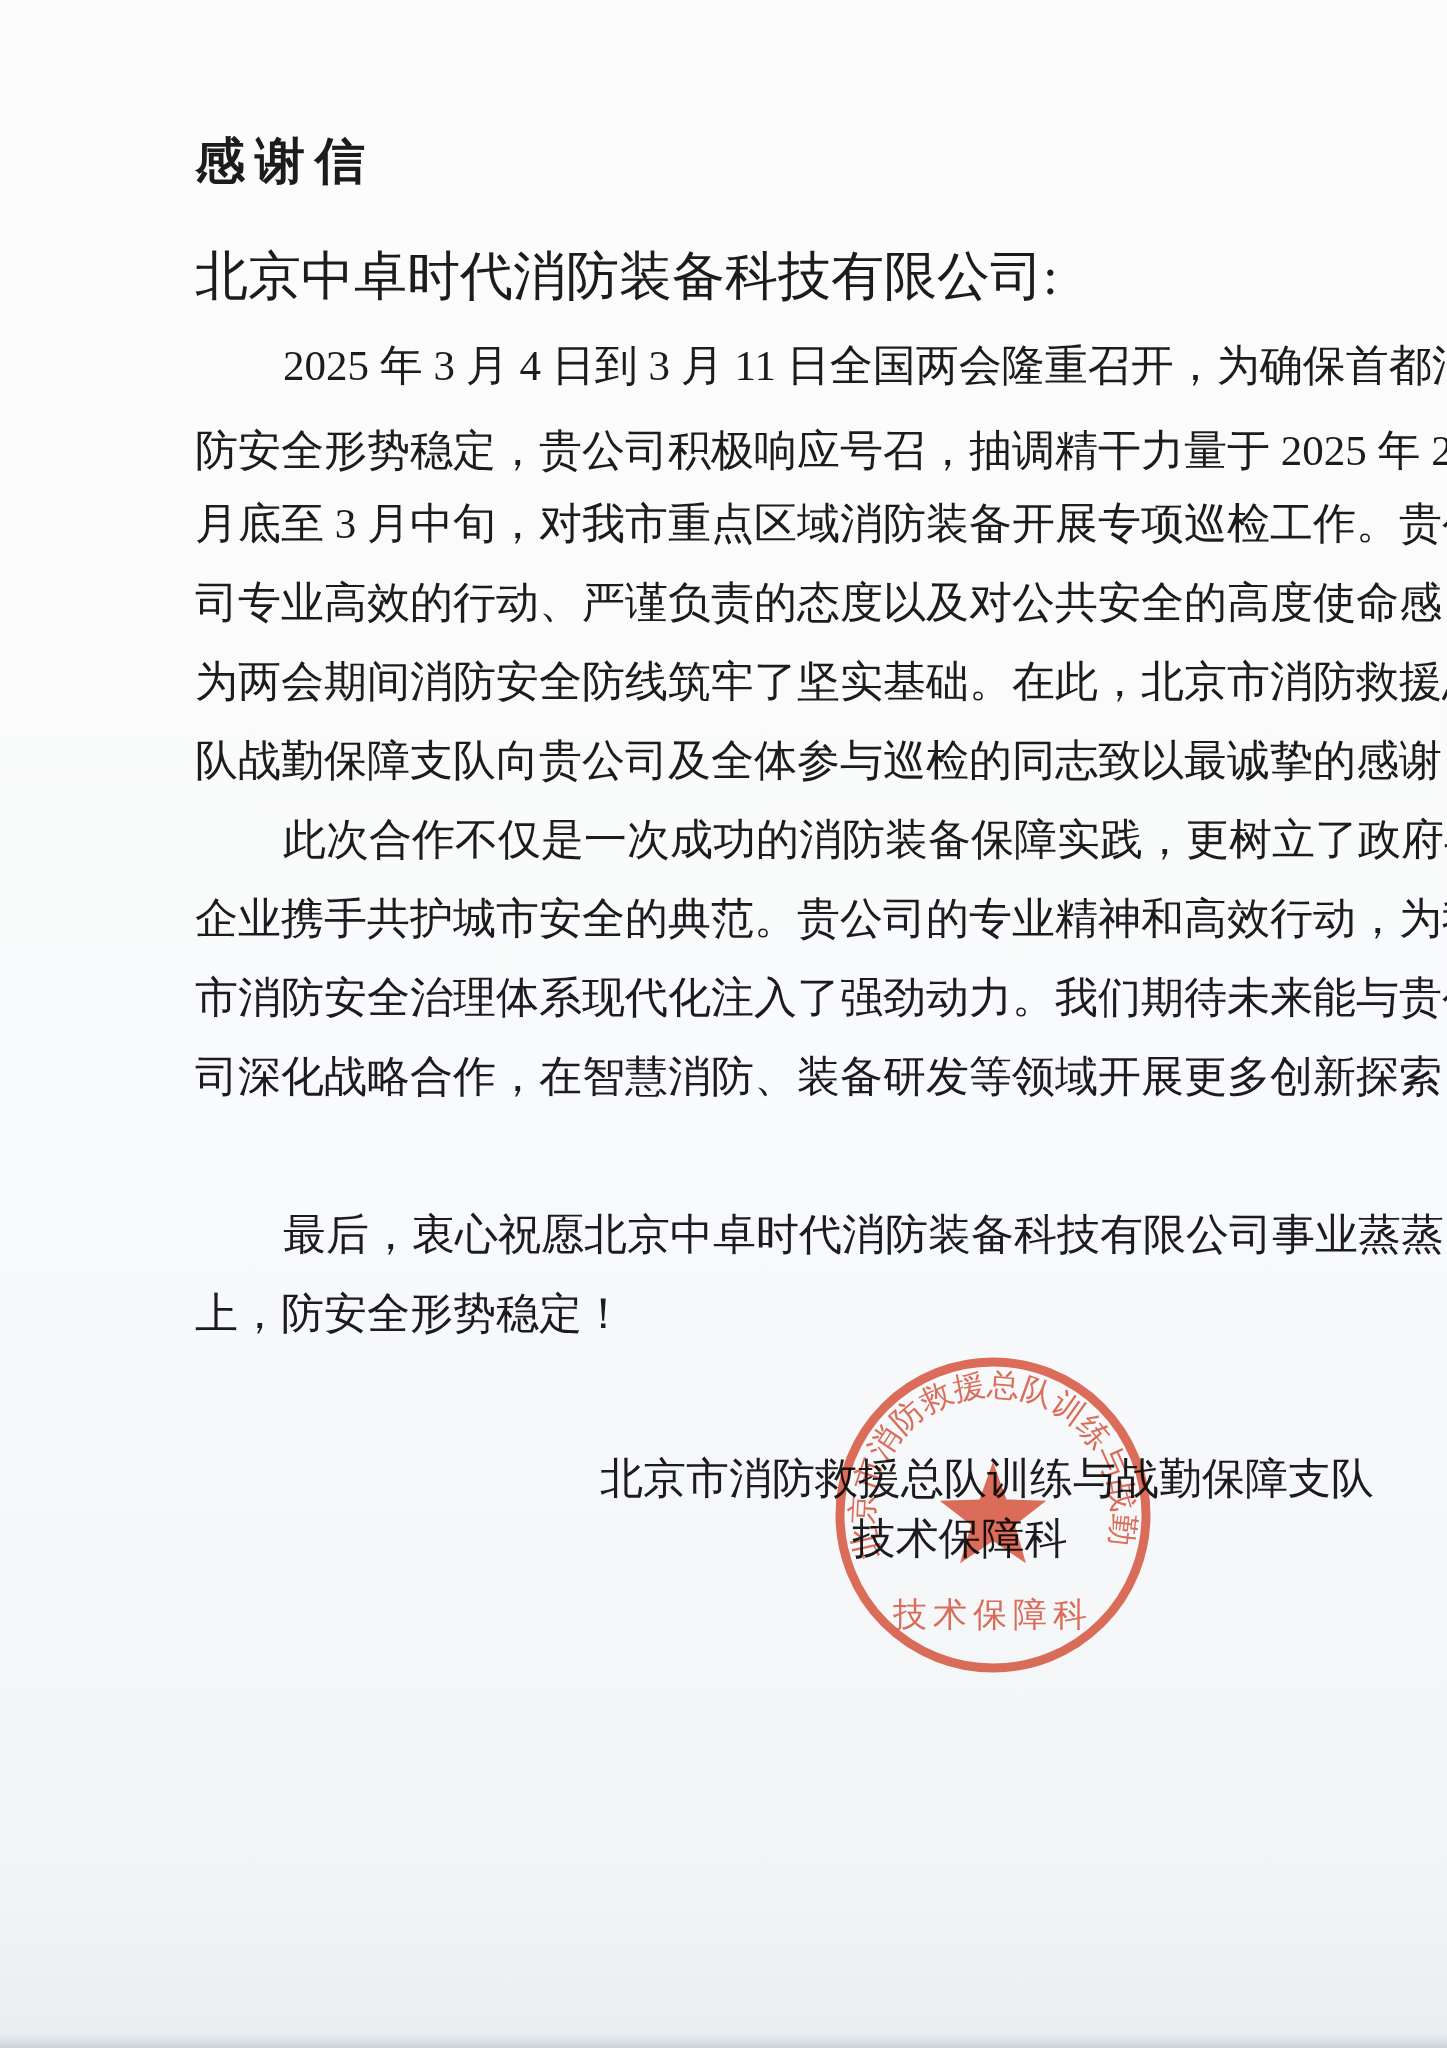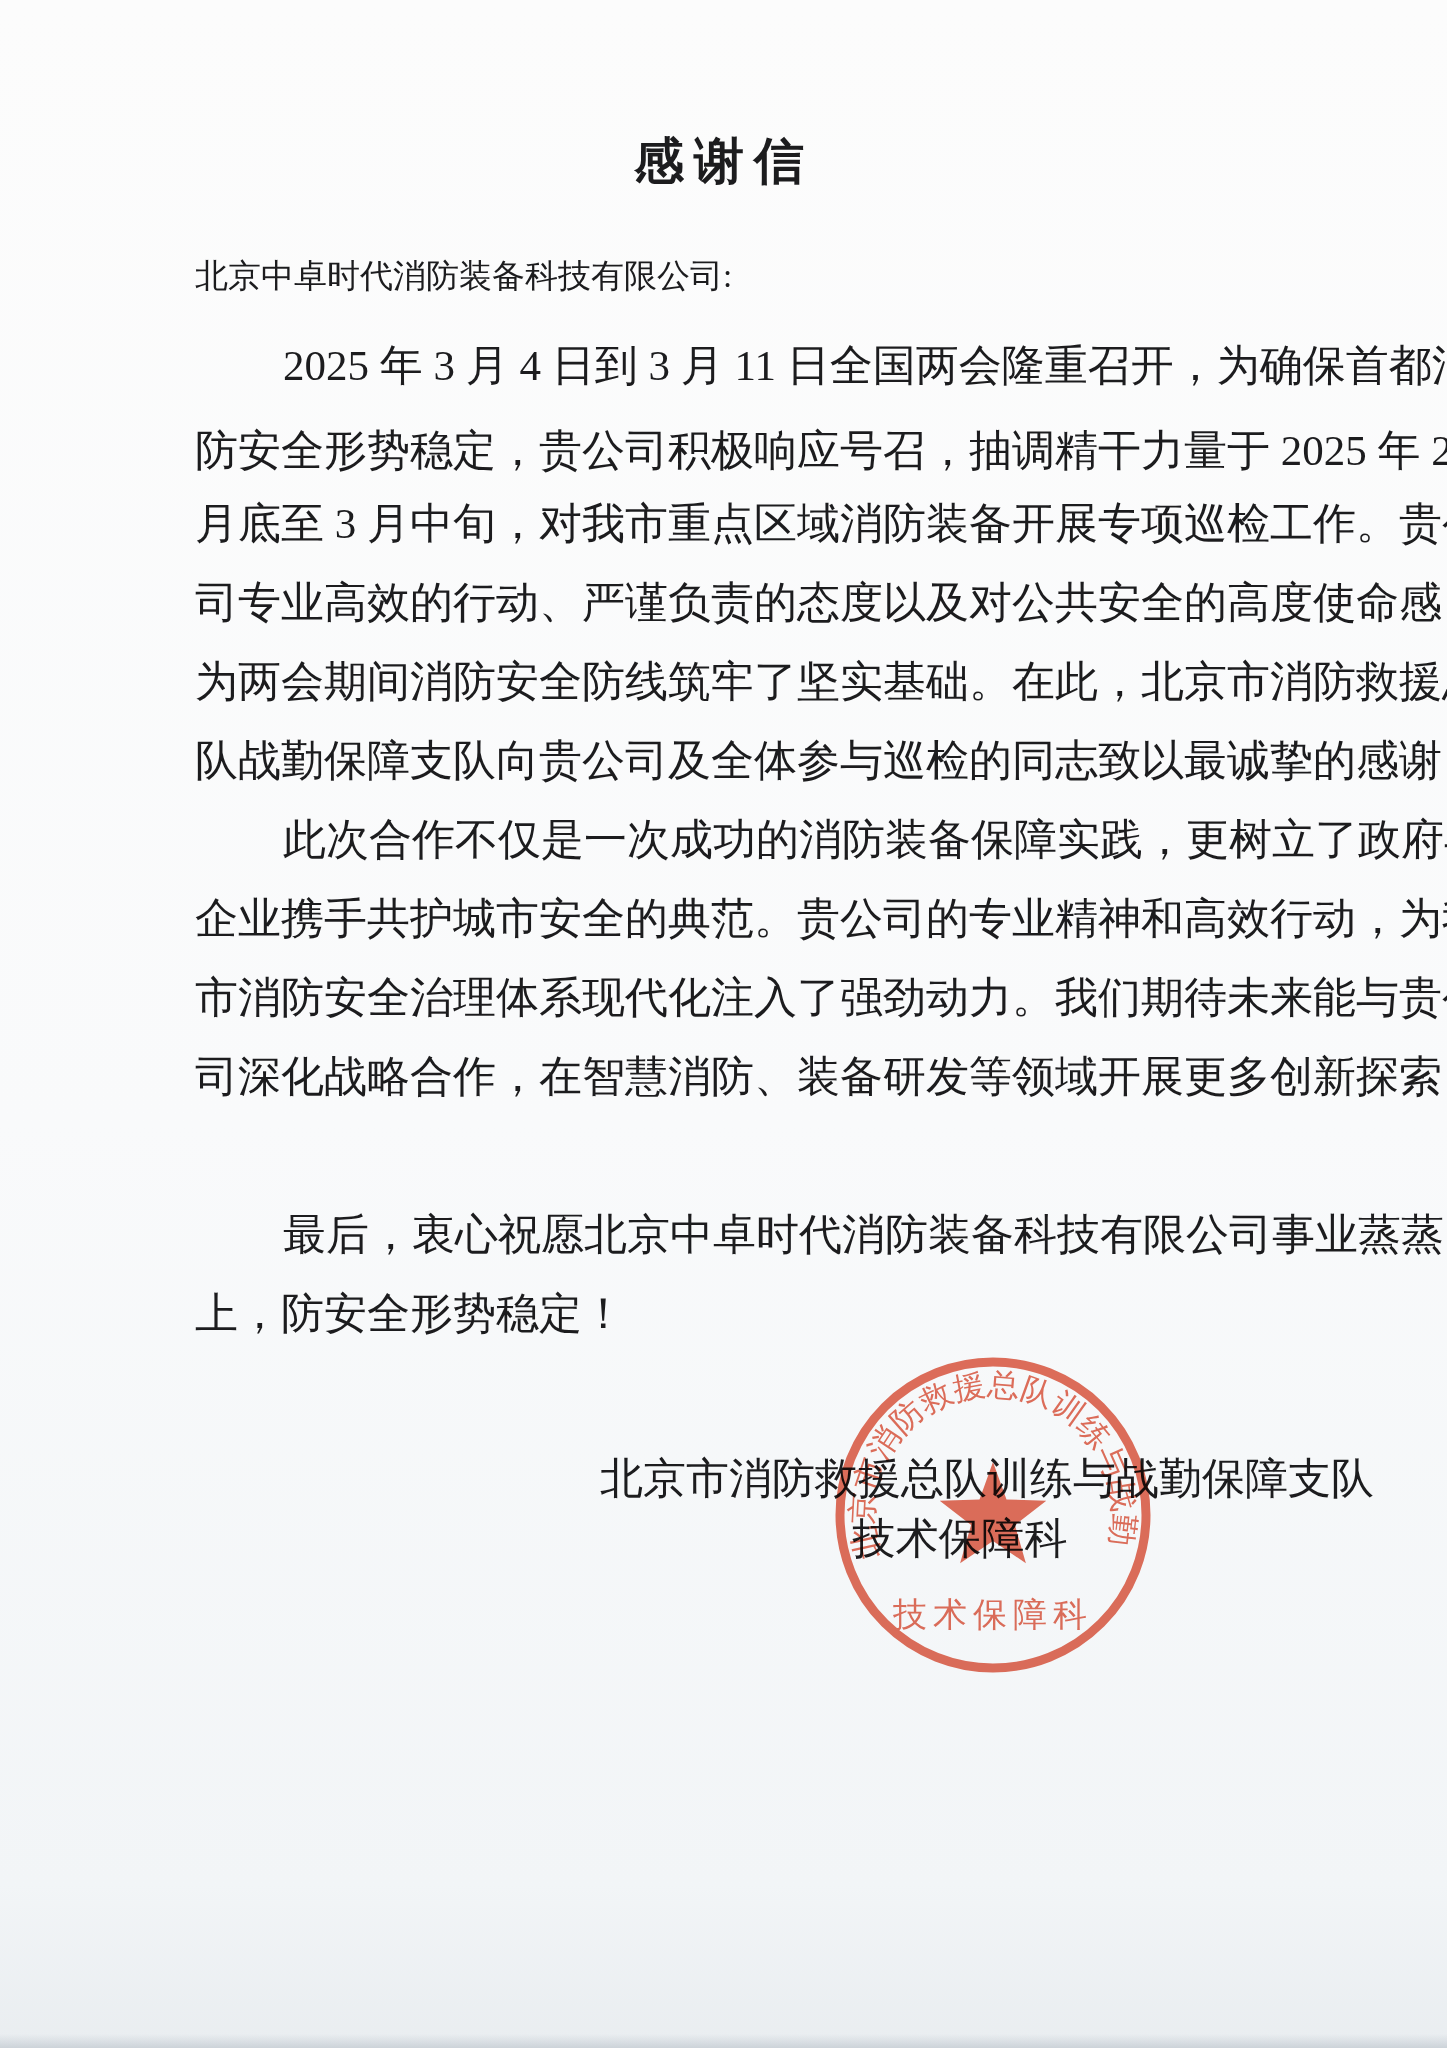--- a/index.html
+++ b/index.html
@@ -11,32 +11,32 @@
     background:linear-gradient(180deg,#fcfcfc 0%,#f9fafb 55%,#f2f5f7 92%,#e9edf0 100%);
     font-family:"Liberation Serif","DejaVu Serif",serif;
     color:#1c1c1e;
     overflow:hidden;
   }
   .title{
     position:absolute;
     top:128px;
     left:195px;
     width:1058px;
-    text-align:center;
+    text-align:left;
     font-size:50px;
     font-weight:bold;
     letter-spacing:10px;
     margin:0;
   }
   .salutation{
     position:absolute;
     top:250px;
     left:195px;
     width:1058px;
-    font-size:33px;
+    font-size:53px;
     line-height:52px;
     white-space:nowrap;
   }
   .body-line{
     position:absolute;
     left:195px;
     width:1058px;
     font-size:43px;
     line-height:56px;
     text-align:justify;

